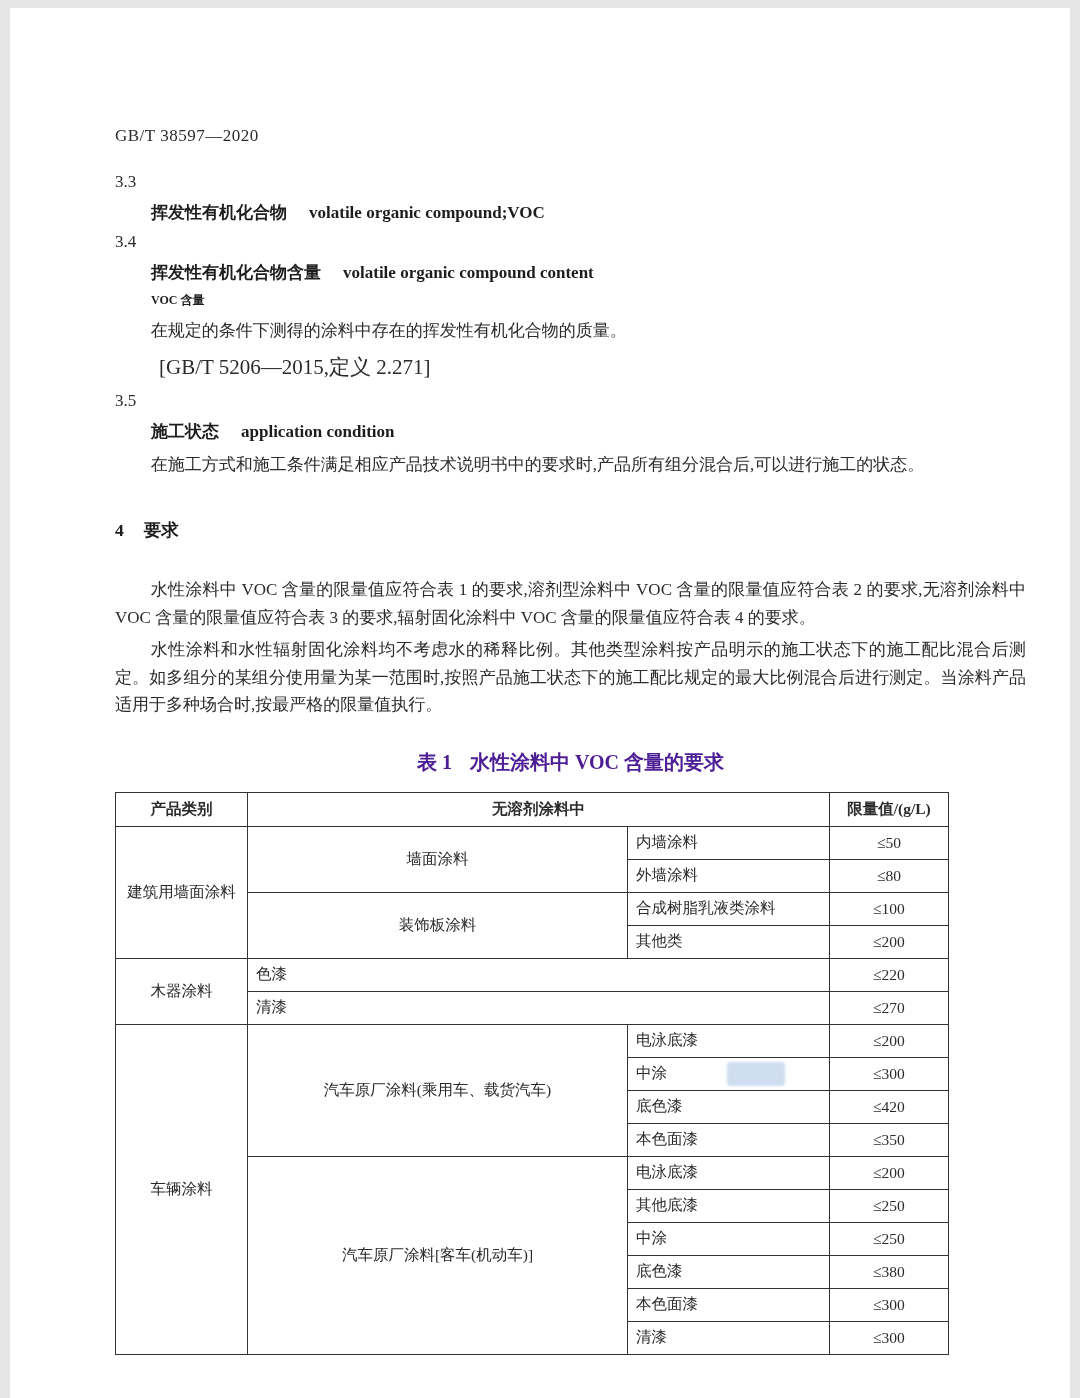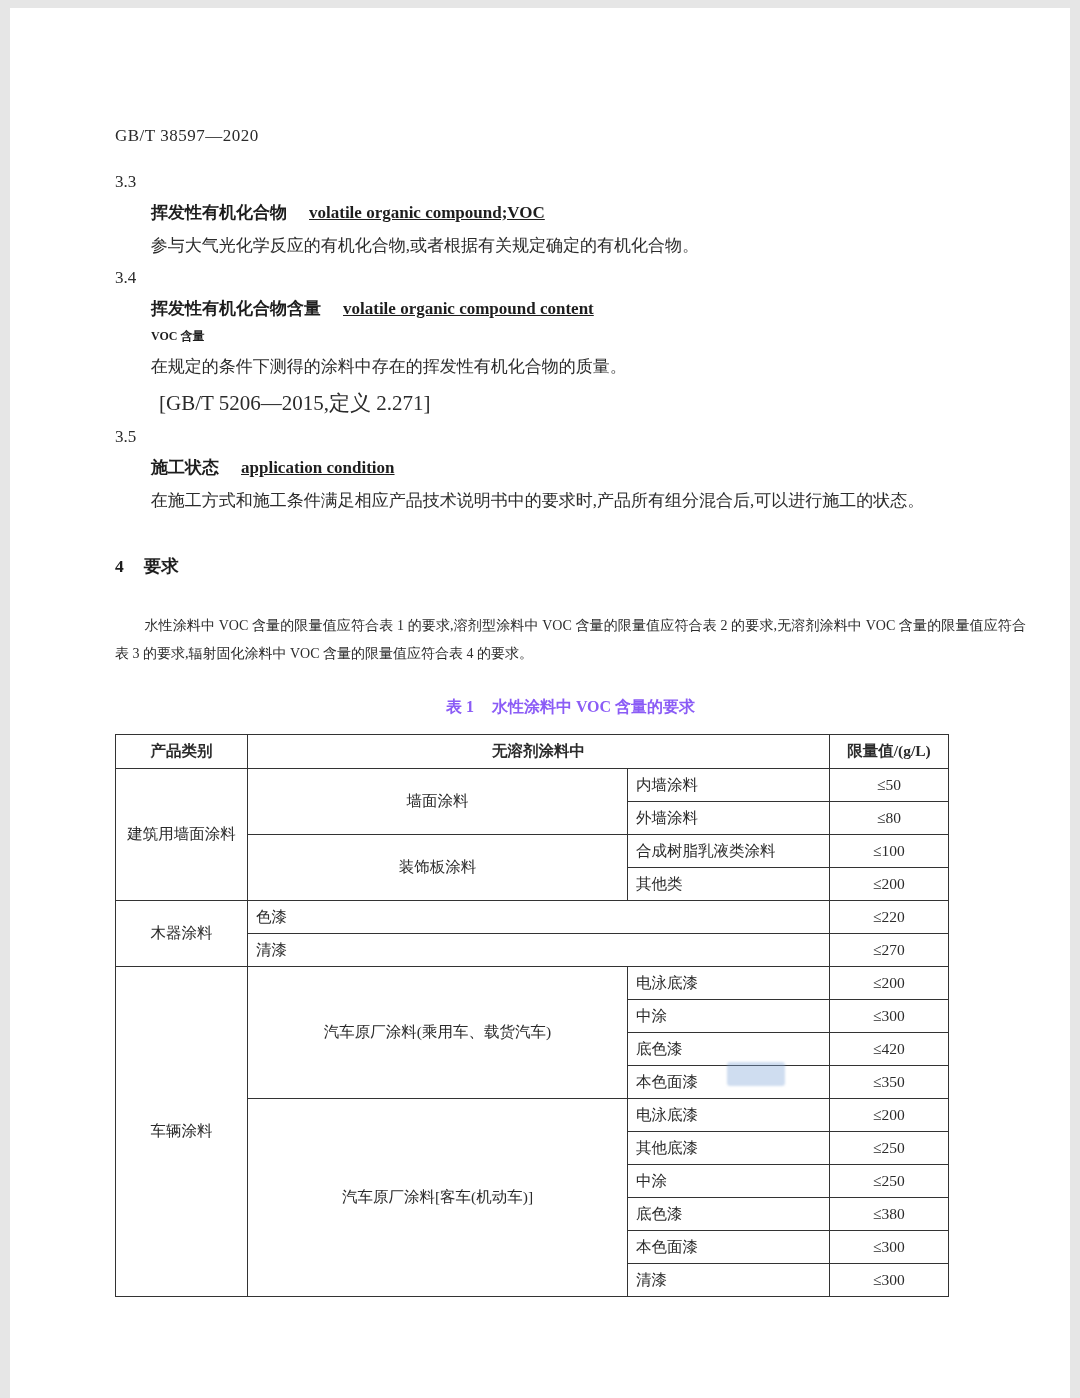--- a/index.html
+++ b/index.html
@@ -38,21 +38,21 @@
     margin-bottom: 9px;
     color: #2b2b2b;
   }
   .term-line {
     margin-left: 36px;
     margin-bottom: 8px;
     font-weight: bold;
     font-size: 17px;
     color: #1d1d1d;
   }
-  .term-line .term-en { margin-left: 22px; text-decoration: underline; }
+  .term-line .term-en { margin-left: 22px; }
   .alias-line {
     margin-left: 36px;
     margin-bottom: 8px;
     font-weight: bold;
     font-size: 12px;
     color: #1d1d1d;
   }
   .def-body {
     margin: 0 0 9px 0;
     font-size: 17px;
@@ -71,34 +71,34 @@
   .chapter-heading {
     margin-top: 40px;
     margin-bottom: 34px;
     font-weight: bold;
     font-size: 17.5px;
     color: #1d1d1d;
   }
   .chapter-heading .chapter-label { margin-left: 20px; }
   .para {
     margin: 0 0 5px 0;
-    font-size: 14px;
+    font-size: 17px;
     line-height: 27.5px;
     text-indent: 2.1em;
     text-align: justify;
     color: #2b2b2b;
   }
   .para-group { margin-bottom: 12px; }
   .table-caption {
     margin-top: 30px;
     margin-bottom: 16px;
     text-align: center;
     font-weight: bold;
-    font-size: 16px;
-    color: #8b5cf6;
+    font-size: 20px;
+    color: #4c1d95;
   }
   .table-caption .caption-title { margin-left: 18px; }
   table.voc-table {
     border-collapse: collapse;
     table-layout: fixed;
     width: 833px;
     font-size: 15.5px;
     color: #2b2b2b;
   }
   table.voc-table th,
@@ -151,21 +151,20 @@
 <div class="canvas">
   <div class="page">
 
     <div class="doc-number">GB/T 38597—2020</div>
 
     <div class="section">
       <div class="sec-num">3.3</div>
       <div class="term-line">
         <span class="term-cn">挥发性有机化合物</span><span class="term-en">volatile organic compound;VOC</span>
       </div>
-      <p class="def-body">参与大气光化学反应的有机化合物,或者根据有关规定确定的有机化合物。</p>
     </div>
 
     <div class="section">
       <div class="sec-num">3.4</div>
       <div class="term-line">
         <span class="term-cn">挥发性有机化合物含量</span><span class="term-en">volatile organic compound content</span>
       </div>
       <div class="alias-line">VOC 含量</div>
       <p class="def-body">在规定的条件下测得的涂料中存在的挥发性有机化合物的质量。</p>
       <div class="source-line">[GB/T 5206—2015,定义 2.271]</div>
@@ -178,20 +177,21 @@
       </div>
       <p class="def-body">在施工方式和施工条件满足相应产品技术说明书中的要求时,产品所有组分混合后,可以进行施工的状态。</p>
     </div>
 
     <div class="chapter-heading">
       <span class="chapter-number">4</span><span class="chapter-label">要求</span>
     </div>
 
     <div class="para-group">
       <p class="para">水性涂料中 VOC 含量的限量值应符合表 1 的要求,溶剂型涂料中 VOC 含量的限量值应符合表 2 的要求,无溶剂涂料中 VOC 含量的限量值应符合表 3 的要求,辐射固化涂料中 VOC 含量的限量值应符合表 4 的要求。</p>
+      <p class="para">水性涂料和水性辐射固化涂料均不考虑水的稀释比例。其他类型涂料按产品明示的施工状态下的施工配比混合后测定。如多组分的某组分使用量为某一范围时,按照产品施工状态下的施工配比规定的最大比例混合后进行测定。当涂料产品适用于多种场合时,按最严格的限量值执行。</p>
     </div>
 
     <div class="table-caption">
       <span class="caption-label">表 1</span><span class="caption-title">水性涂料中 VOC 含量的要求</span>
     </div>
 
     <table class="voc-table">
       <colgroup>
         <col style="width:132px">
         <col style="width:380px">

